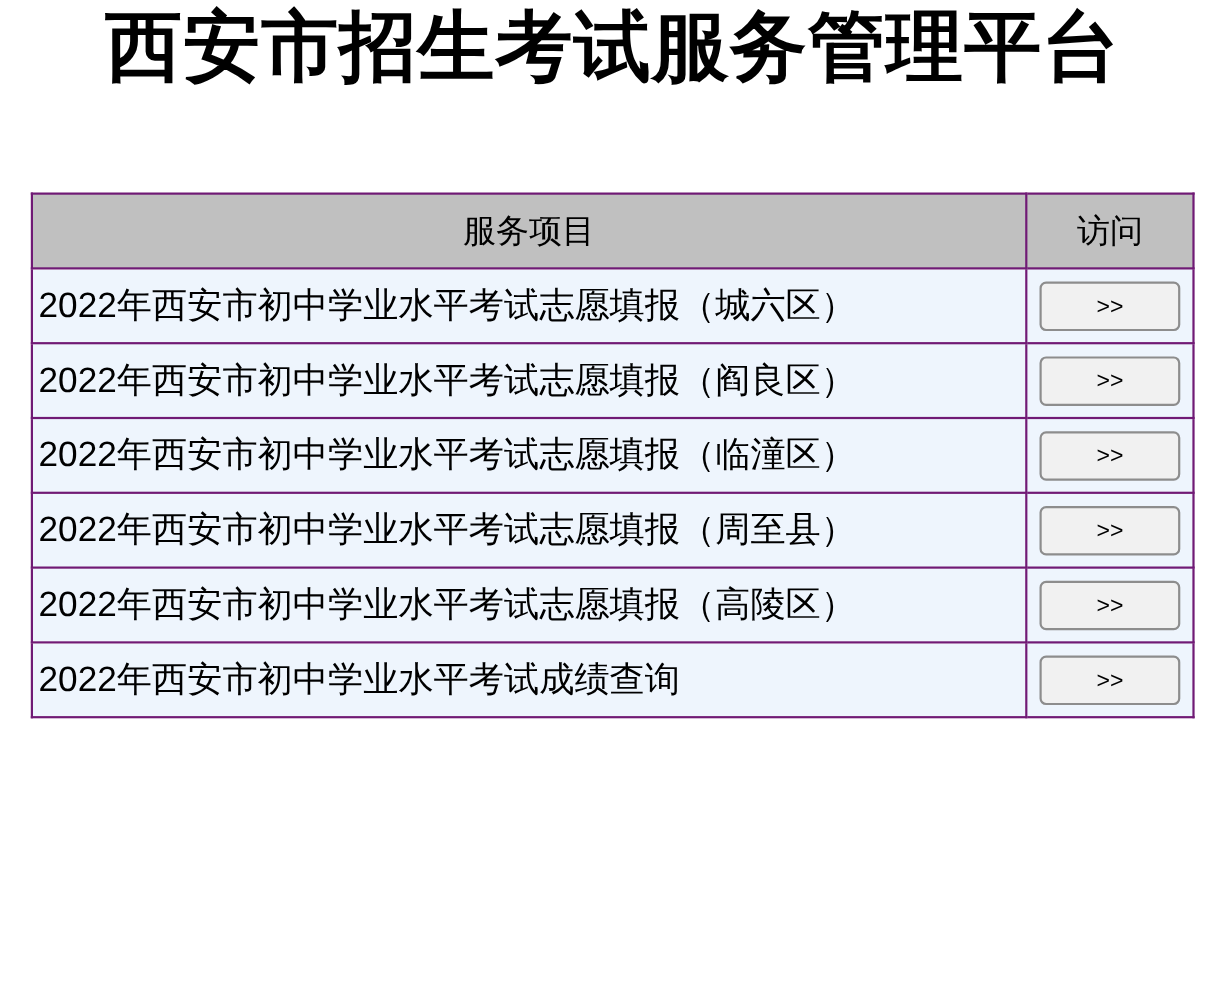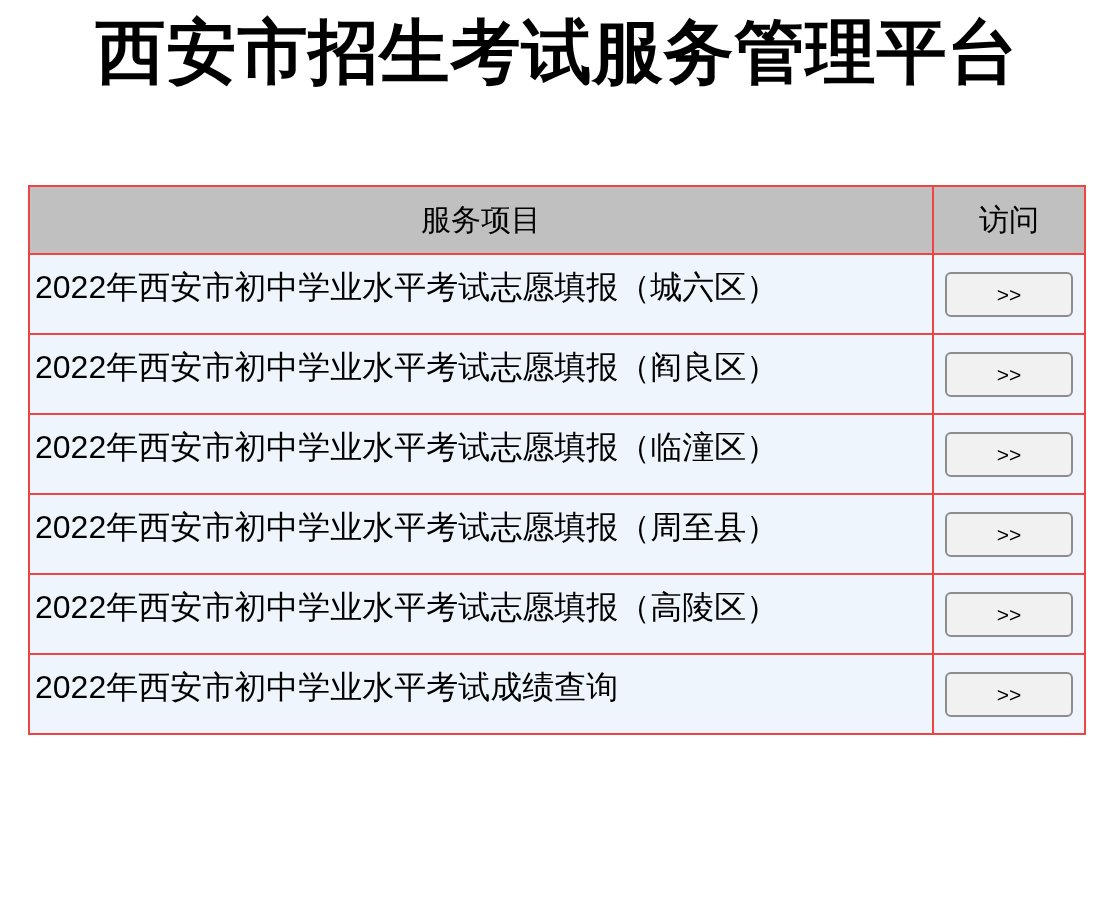--- a/index.html
+++ b/index.html
@@ -9,52 +9,51 @@
     font-family: "Liberation Sans", sans-serif;
     color: #000000;
   }
   body {
     width: 1114px;
     height: 900px;
     overflow: hidden;
   }
   .page-title {
     margin: 0;
-    padding-top: 10px;
     text-align: center;
     font-size: 70px;
     line-height: 1.2;
     font-weight: 900;
     letter-spacing: 1px;
     color: #000000;
   }
   table.services {
     border-collapse: collapse;
     table-layout: fixed;
     width: 1050px;
     margin: 91px auto 0 auto;
   }
   table.services th,
   table.services td {
-    border: 2px solid #ef4444;
+    border: 2px solid #701a75;
   }
   th.col-service { width: 900px; }
   th.col-access  { width: 148px; }
   thead th {
     background: #c0c0c0;
     height: 64px;
     font-weight: normal;
     font-size: 30px;
     text-align: center;
   }
   td.svc {
     background: #eef5fd;
     height: 66px;
     font-size: 32px;
-    padding: 0 4px 12px 5px;
+    padding: 0 4px 0 5px;
     text-align: left;
     white-space: nowrap;
     overflow: hidden;
   }
   td.acc {
     background: #eef5fd;
     text-align: center;
     vertical-align: middle;
   }
   button.access-btn {

